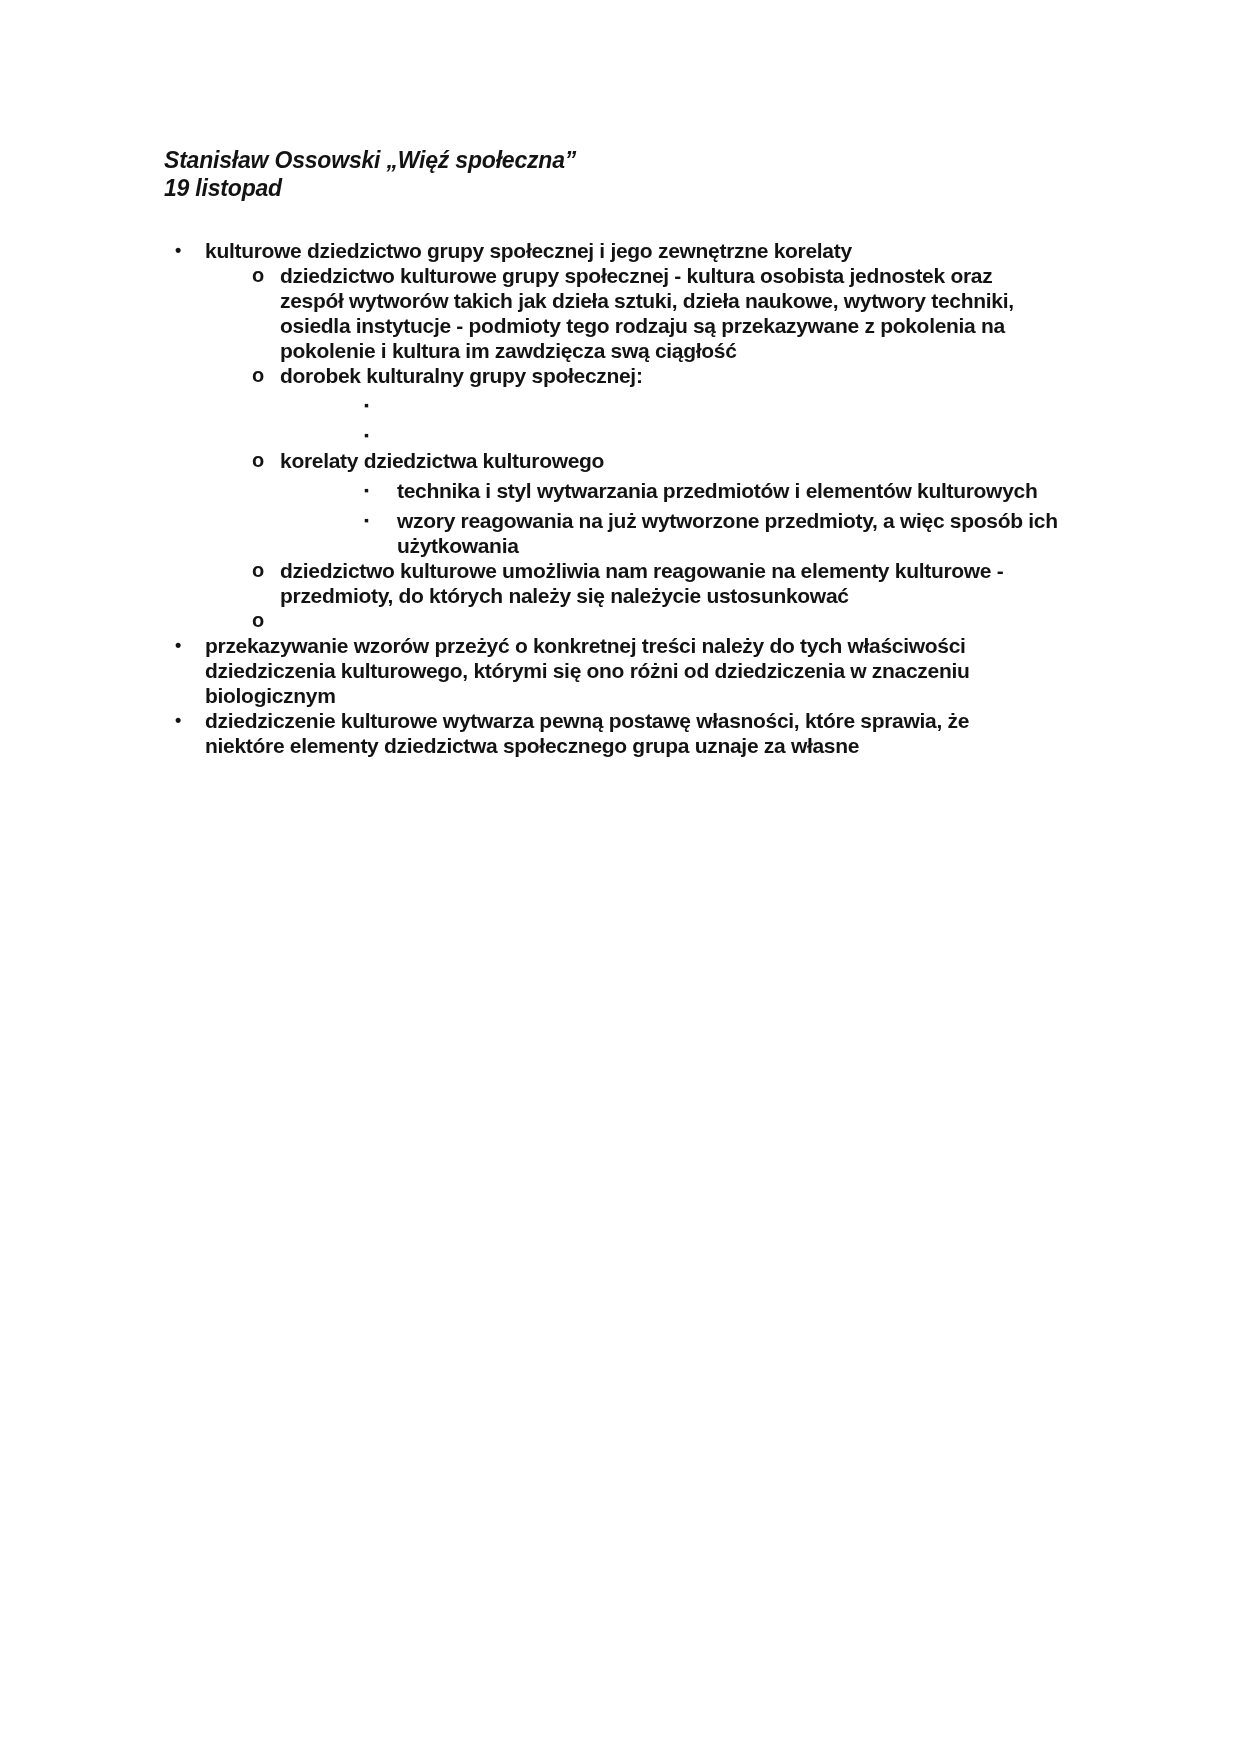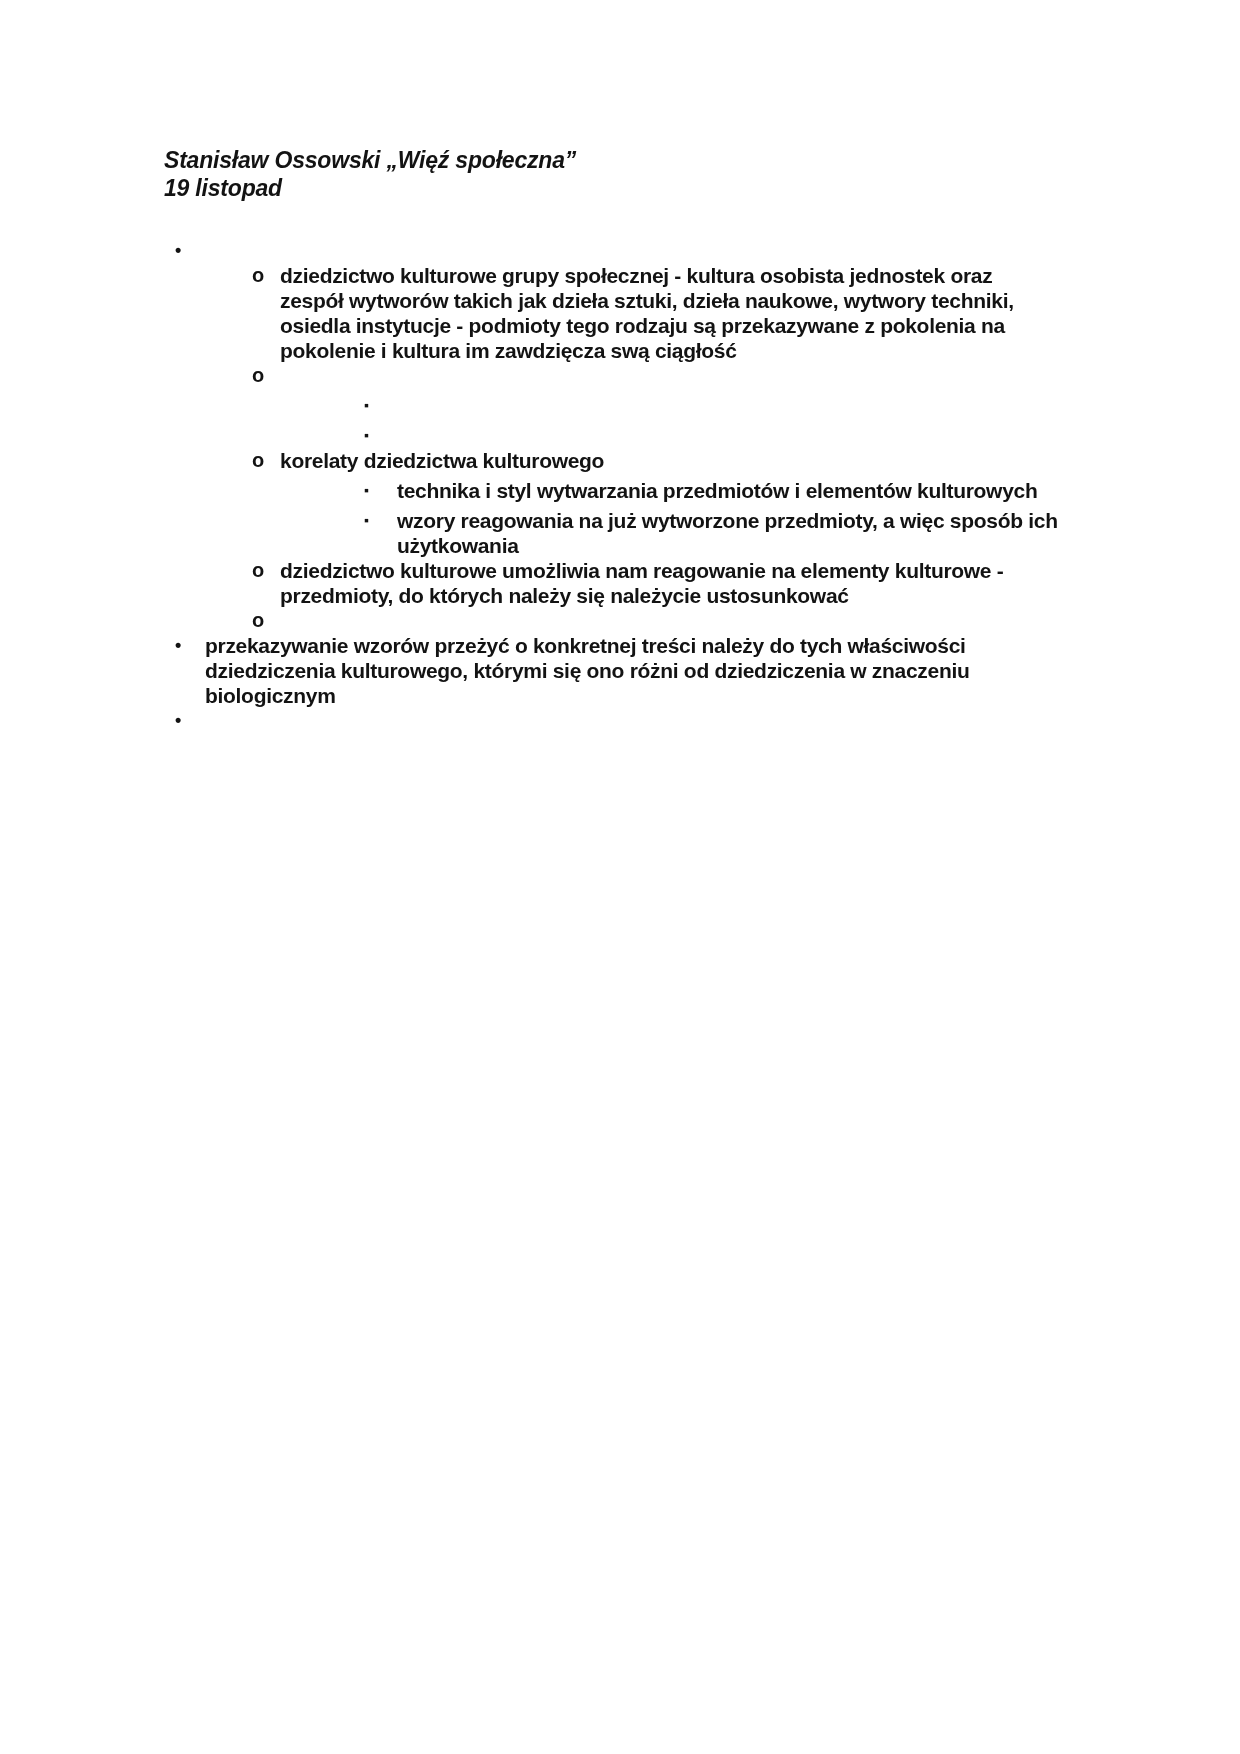--- a/index.html
+++ b/index.html
@@ -62,32 +62,34 @@
   <div class="content">
 
     <div class="doc-title">Stanisław Ossowski „Więź społeczna”</div>
 
     <div class="doc-date">19 listopad</div>
 
     <ul class="outline">
 
       <li class="lv1">
         <span class="marker">•</span>
+        <span class="li-text">kulturowe dziedzictwo grupy społecznej i jego zewnętrzne korelaty</span>
       </li>
 
       <li class="lv2">
         <span class="marker">o</span>
         <span class="li-text">dziedzictwo kulturowe grupy społecznej - kultura osobista jednostek oraz
 zespół wytworów takich jak dzieła sztuki, dzieła naukowe, wytwory techniki,
 osiedla instytucje - podmioty tego rodzaju są przekazywane z pokolenia na
 pokolenie i kultura im zawdzięcza swą ciągłość</span>
       </li>
 
       <li class="lv2">
         <span class="marker">o</span>
+        <span class="li-text">dorobek kulturalny grupy społecznej:</span>
       </li>
 
       <li class="lv3">
         <span class="marker">▪</span>
       </li>
 
       <li class="lv3">
         <span class="marker">▪</span>
       </li>
 
@@ -119,17 +121,19 @@
 
       <li class="lv1">
         <span class="marker">•</span>
         <span class="li-text">przekazywanie wzorów przeżyć o konkretnej treści należy do tych właściwości
 dziedziczenia kulturowego, którymi się ono różni od dziedziczenia w znaczeniu
 biologicznym</span>
       </li>
 
       <li class="lv1">
         <span class="marker">•</span>
+        <span class="li-text">dziedziczenie kulturowe wytwarza pewną postawę własności, które sprawia, że
+niektóre elementy dziedzictwa społecznego grupa uznaje za własne</span>
       </li>
 
     </ul>
   </div>
 </div>
 
 </body></html>

